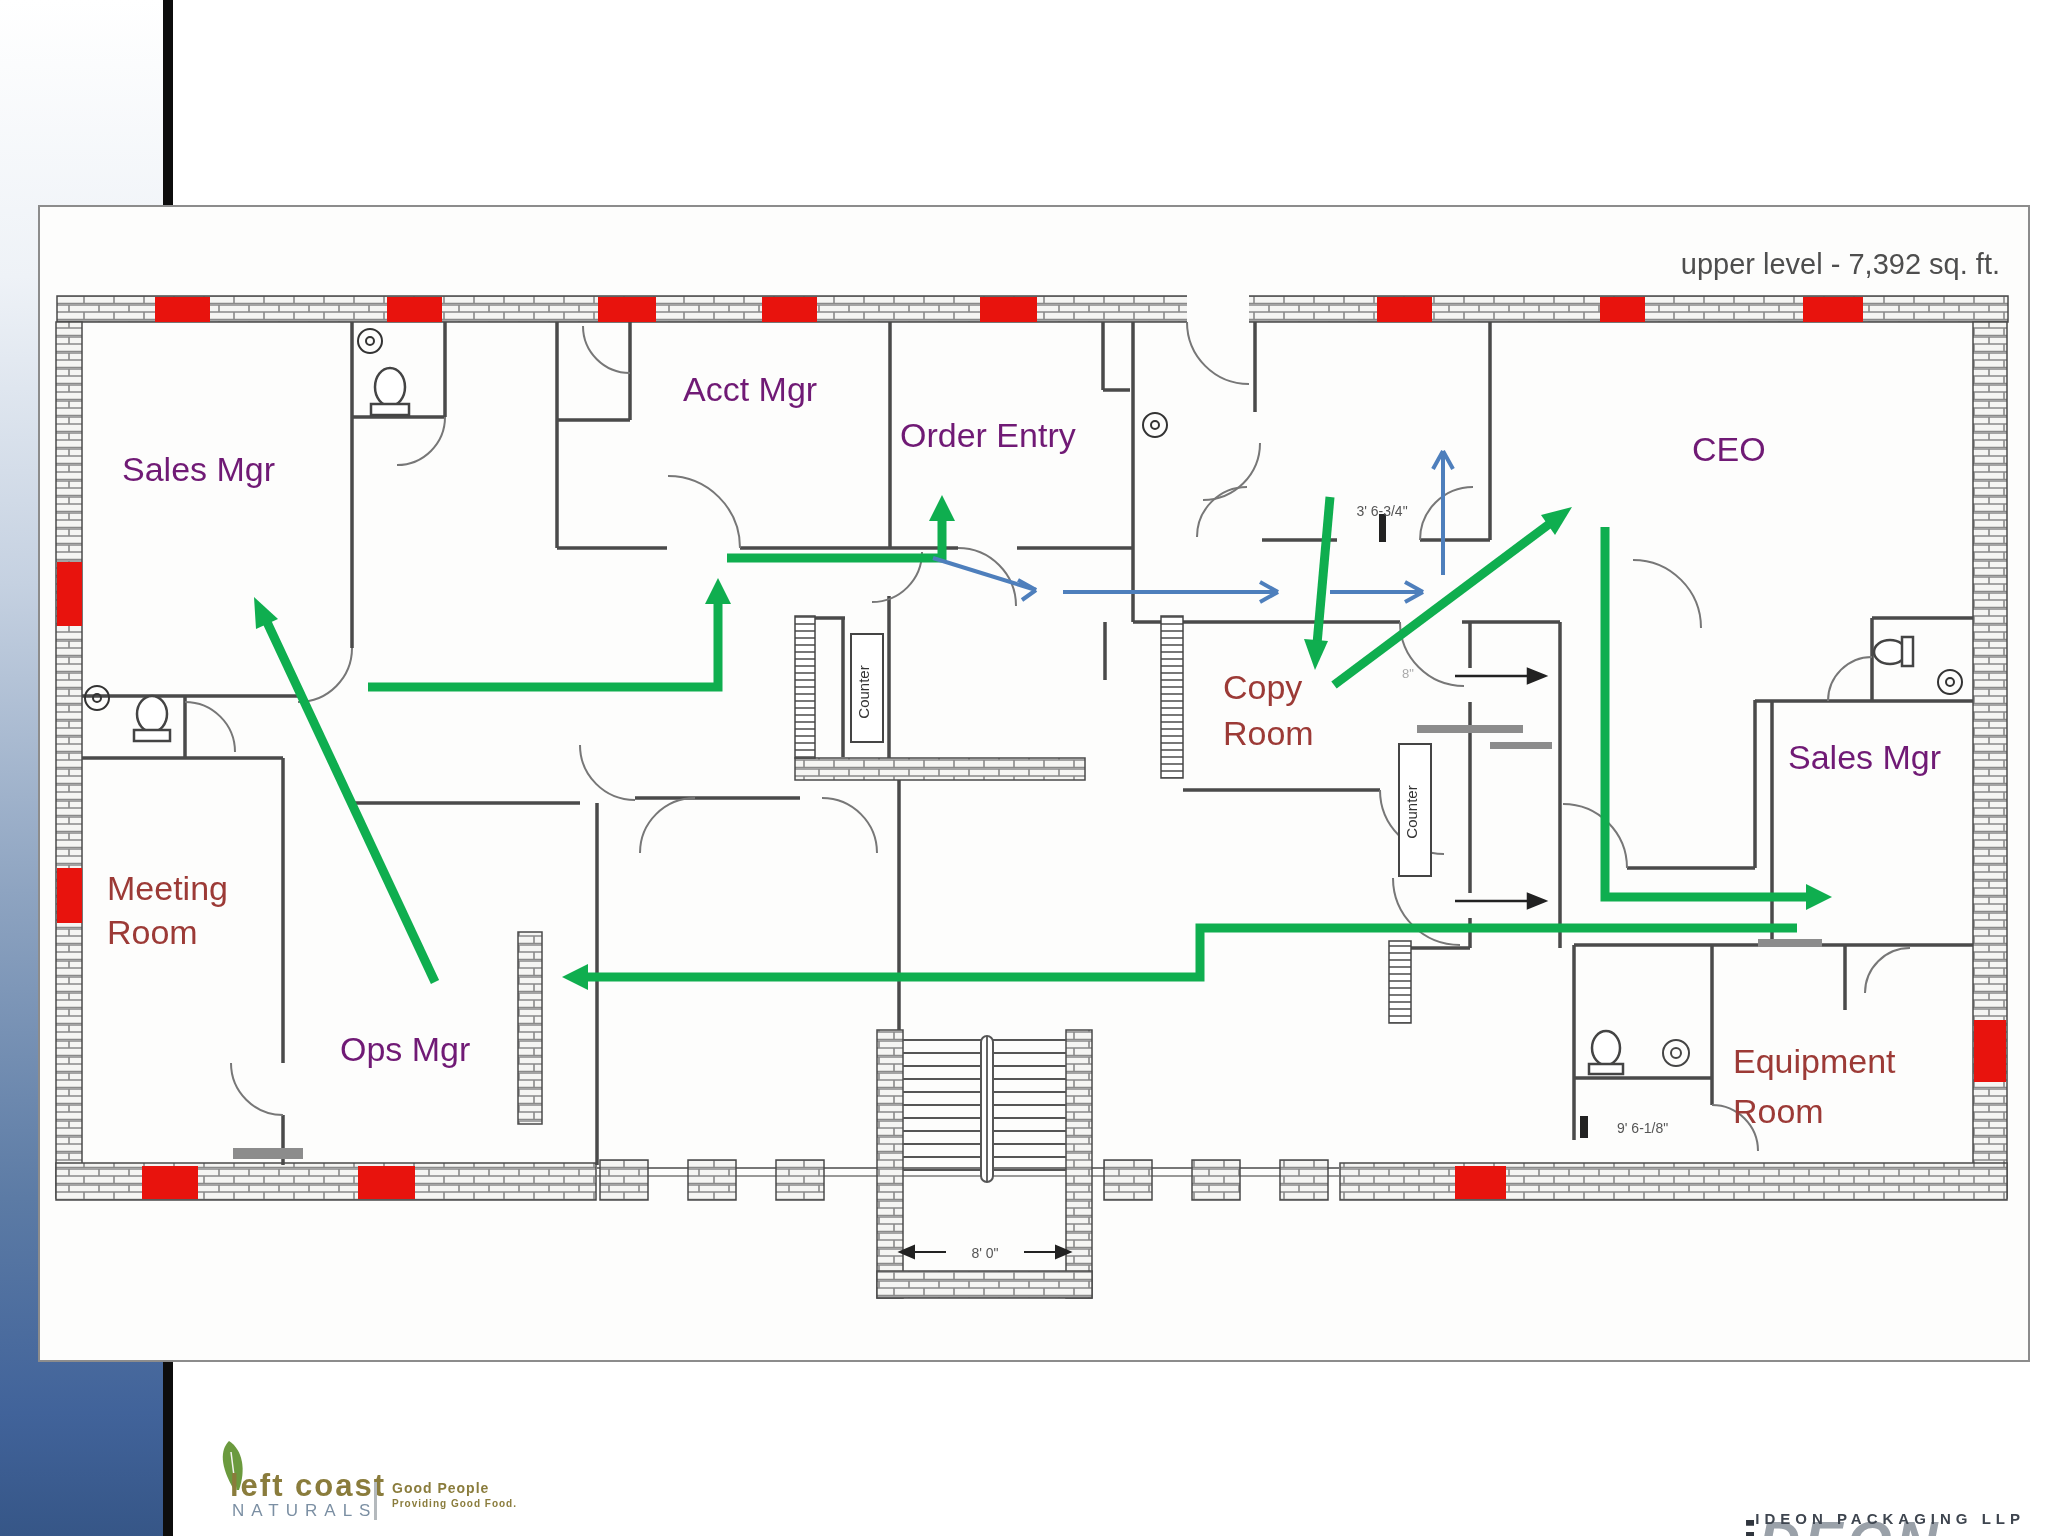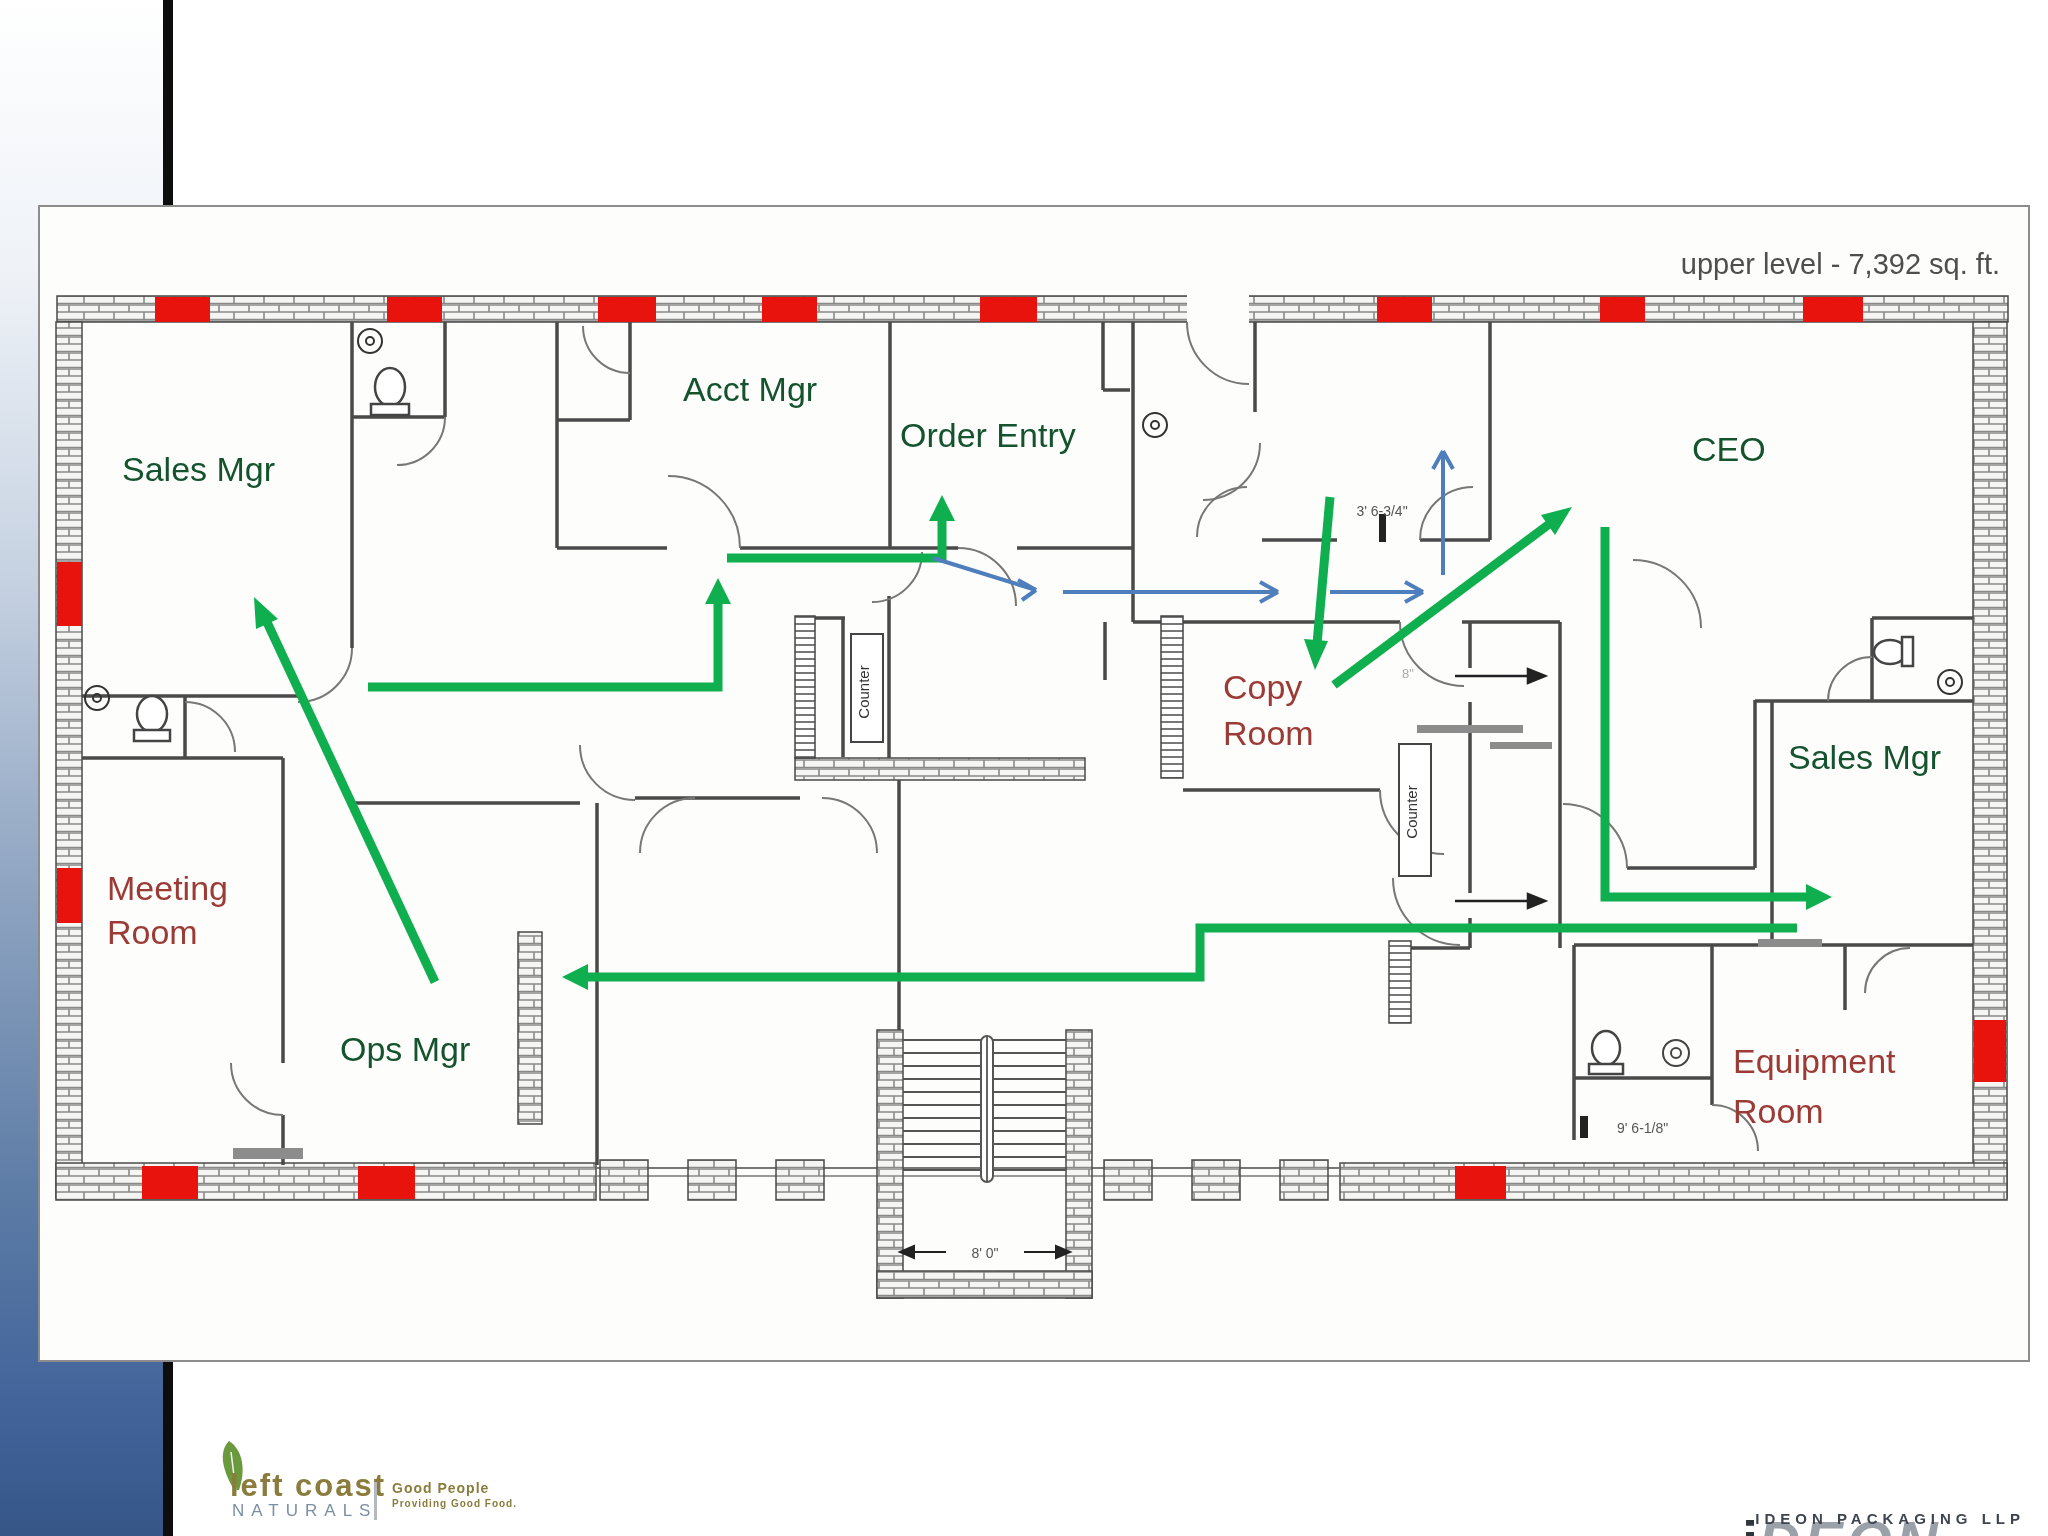--- a/index.html
+++ b/index.html
@@ -5,21 +5,21 @@
   html,body{margin:0;padding:0;background:#fff;}
   .stage{position:relative;width:2048px;height:1536px;background:#ffffff;overflow:hidden;
          font-family:"Liberation Sans", sans-serif;}
   .grad-bar{position:absolute;left:0;top:0;width:163px;height:1536px;
     background:linear-gradient(180deg,#ffffff 0%,#eef2f7 18%,#c5d1e1 38%,#8ea4c1 58%,#5c7ba5 78%,#41639a 92%,#365687 100%);}
   .black-line{position:absolute;left:163px;top:0;width:10px;height:1536px;background:#0d0d0d;}
   .panel{position:absolute;left:38px;top:205px;width:1992px;height:1157px;background:#fdfdfc;
          border:2px solid #8c8c8c;box-sizing:border-box;}
   .plan{position:absolute;left:0;top:0;width:2048px;height:1536px;}
   .lbl{position:absolute;font-size:34px;line-height:46px;white-space:nowrap;}
-  .lbl.blue{color:#14532d;}
+  .lbl.blue{color:#701a75;}
   .lbl.red{color:#9c3a36;}
   .title{position:absolute;left:1590px;top:248px;width:410px;text-align:right;
          font-size:29px;color:#4e4e4e;}
   .lc-name{position:absolute;left:230px;top:1468px;font-size:31px;font-weight:bold;color:#8a7c3c;letter-spacing:2px;}
   .lc-nat{position:absolute;left:232px;top:1501px;font-size:17px;color:#7b8fa3;letter-spacing:7px;}
   .lc-div{position:absolute;left:374px;top:1482px;width:3px;height:38px;background:#b4b9bd;}
   .lc-tag1{position:absolute;left:392px;top:1480px;font-size:14px;font-weight:bold;color:#8a7c3c;letter-spacing:1px;}
   .lc-tag2{position:absolute;left:392px;top:1498px;font-size:10px;font-weight:bold;color:#8a7c3c;letter-spacing:1px;}
   .ideon-mark{position:absolute;left:1742px;top:1512px;font-size:58px;line-height:60px;font-weight:bold;}
   .ideon-mark .i{color:#2f353d;font-style:normal;}

